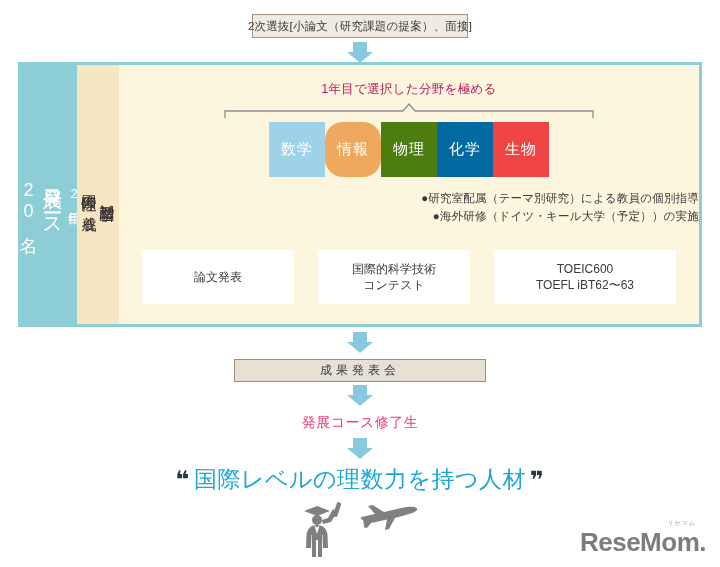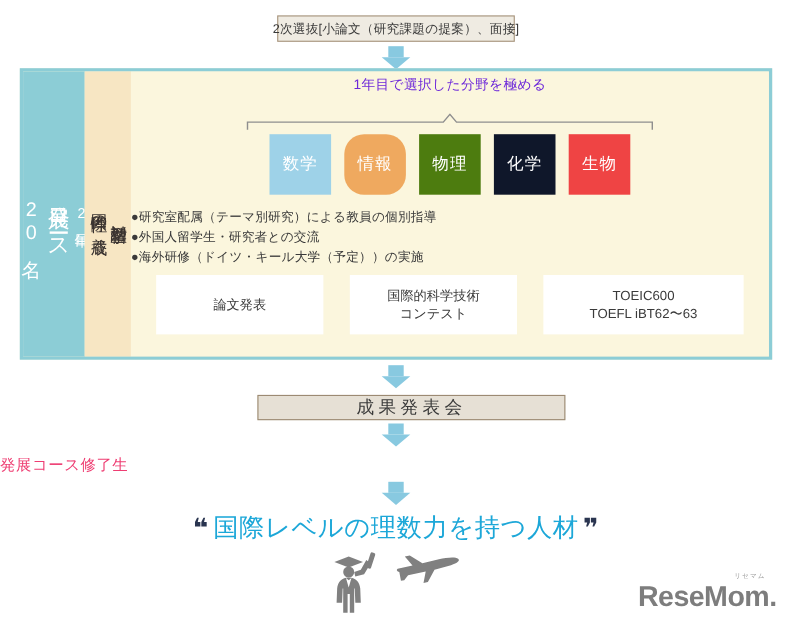--- a/index.html
+++ b/index.html
@@ -109,59 +109,59 @@
   .col-main {
     flex: 1;
     background: #fbf6dd;
     position: relative;
   }
 
   
   .heading {
     text-align: center;
     font-size: 12.5px;
-    color: #6d28d9;
-    padding-top: 4px;
+    color: #be185d;
+    padding-top: 16px;
     letter-spacing: 0.3px;
   }
   .bracket {
     position: absolute;
     left: 50%;
     transform: translateX(-50%);
     top: 38px;
     width: 372px;
     height: 16px;
   }
 
   
   .subjects {
     position: absolute;
     top: 57px;
     left: 50%;
     transform: translateX(-50%);
     display: flex;
-    gap: 12px;
+    gap: 0;
   }
   .subject {
     width: 56px;
     height: 55px;
     display: flex;
     align-items: center;
     justify-content: center;
     color: #ffffff;
     font-size: 15px;
     letter-spacing: 1px;
   }
 
   
   .bullets {
     position: absolute;
     top: 125px;
     width: 100%;
-    text-align: left;
+    text-align: right;
     font-size: 11.5px;
     line-height: 1.55;
     color: #3a3a3a;
     letter-spacing: 0.2px;
   }
 
   
   .whiteboxes {
     position: absolute;
     bottom: 20px;
@@ -184,38 +184,38 @@
   }
   .wbox-1 { width: 152px; }
   .wbox-2 { width: 152px; }
   .wbox-3 { width: 182px; }
 
   
   .result-box {
     position: absolute;
     left: 234px;
     top: 359px;
-    width: 280px;
+    width: 252px;
     height: 23px;
     background: #e6e0d5;
     border: 1px solid #9c8a73;
     display: flex;
     align-items: center;
     justify-content: center;
-    font-size: 16px;
+    font-size: 12px;
     letter-spacing: 4px;
     color: #3a3a3a;
   }
 
   
   .grad-label {
     position: absolute;
     left: 0; right: 0;
     top: 414px;
-    text-align: left;
+    text-align: center;
     font-size: 14px;
     color: #ee3d72;
     letter-spacing: 0.5px;
   }
 
   
   .tagline {
     position: absolute;
     left: 0; right: 0;
     top: 464px;
@@ -307,31 +307,30 @@
     <div class="subjects">
       <div class="subject" style="background: rgb(158, 210, 232);">
         <span>数学</span>
       </div>
       <div class="subject" style="background: rgb(239, 169, 95); border-radius: 18px;">
         <span>情報</span>
       </div>
       <div class="subject" style="background: #4d7c0f;">
         <span>物理</span>
       </div>
-      <div class="subject" style="background: #0f172a;">
+      <div class="subject" style="background: #0369a1;">
         <span>化学</span>
       </div>
       <div class="subject" style="background: #ef4444;">
         <span>生物</span>
       </div>
     </div>
 
     <div class="bullets">
       <div>●研究室配属（テーマ別研究）による教員の個別指導</div>
-      <div>●外国人留学生・研究者との交流</div>
       <div>●海外研修（ドイツ・キール大学（予定））の実施</div>
     </div>
 
     <div class="whiteboxes">
       <div class="wbox wbox-1">
         <div>
           <div>論文発表</div>
         </div>
       </div>
       <div class="wbox wbox-2">

